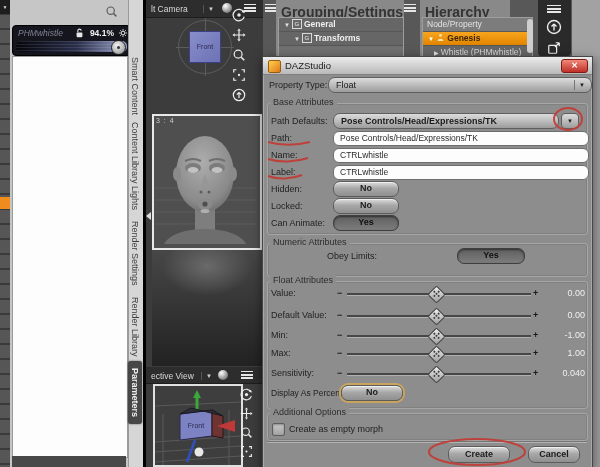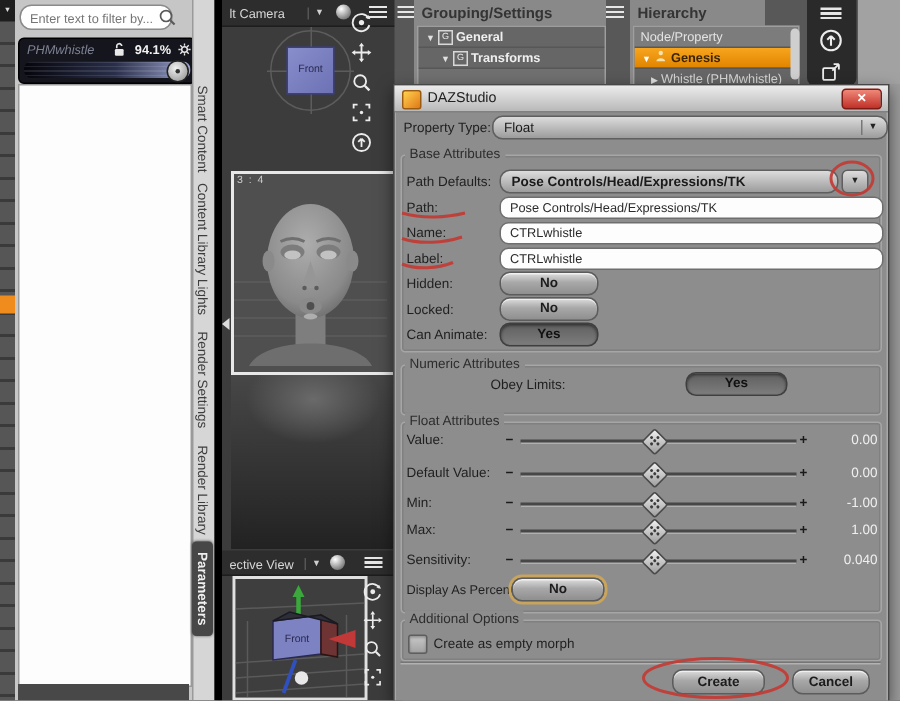--- a/index.html
+++ b/index.html
@@ -30,21 +30,21 @@
   #white-area{left:2px;top:56px;width:114px;height:400px;background:#fdfdfd;border:1px solid #9a9a9a;}
   #panel-footer{left:2px;top:456px;width:114px;height:11px;background:#484848;}
   
   #tab-strip{left:128px;top:0;width:15px;height:467px;background:#d6d6d6;
     border-left:1px solid #9a9a9a;border-right:1px solid #8a8a8a;}
   .vtab{position:absolute;left:140px;transform-origin:0 0;transform:rotate(90deg);
     font-size:9px;color:#3d3d3d;white-space:nowrap;}
   .vtab.active{left:142px;background:#474747;color:#f0f0f0;border-radius:3px;padding:2px 7px;
     font-weight:bold;box-shadow:0 0 2px rgba(0,0,0,.6);}
   
-  #viewport{left:143px;top:0;width:120px;height:467px;background:#3c3c3c;border-left:5px solid #000000;}
+  #viewport{left:143px;top:0;width:120px;height:467px;background:#3c3c3c;border-left:3px solid #000000;}
   .vp-header{left:0;width:120px;height:17px;background:#2d2d2d;border-bottom:1px solid #1d1d1d;}
   .vp-label{position:absolute;left:5px;top:4px;font-size:8.5px;color:#d8d8d8;white-space:nowrap;}
   .vp-dd{position:absolute;top:5px;font-size:6px;color:#cfcfcf;border-left:1px solid #555;padding-left:4px;line-height:8px;}
   .sphere{position:absolute;width:10px;height:10px;border-radius:50%;
     background:radial-gradient(circle at 35% 30%,#ffffff,#8a8a8a 65%,#4f4f4f);}
   .hamb{position:absolute;width:12px;height:8px;
     background:repeating-linear-gradient(180deg,#e6e6e6 0 1.5px,transparent 1.5px 3.2px);}
   #view-circle{left:32px;top:20px;width:52px;height:52px;border:1px solid #5c5c5c;border-radius:50%;}
   #view-circle::before{content:"";position:absolute;left:50%;top:-3px;width:1px;height:58px;background:#5c5c5c;}
   #view-circle::after{content:"";position:absolute;top:50%;left:-3px;height:1px;width:58px;background:#5c5c5c;}
@@ -55,21 +55,21 @@
   #render-frame{left:6px;top:114px;width:106px;height:132px;border:2px solid #e8e8e8;background:#4f4f4f;overflow:hidden;}
   .aspect-chip{position:absolute;left:2px;top:1px;font-size:7px;color:#cfcfcf;letter-spacing:1px;z-index:3;}
   #body-area{left:6px;top:250px;width:110px;height:116px;
     background:radial-gradient(ellipse 64px 42px at 50% 14%,#6a6a6a,rgba(0,0,0,0) 70%),
                linear-gradient(180deg,#474747,#222);}
   #collapse-arrow{left:0;top:212px;width:0;height:0;border-top:4px solid transparent;
     border-bottom:4px solid transparent;border-right:5px solid #ddd;}
   #gizmo-frame{left:7px;top:384px;width:86px;height:79px;border:2px solid #e0e0e0;background:#3e3e3e;overflow:hidden;}
   
   #top-right{left:263px;top:0;width:337px;height:56px;background:#585858;}
-  .panel-title{position:absolute;font-size:10px;font-weight:bold;color:#343434;}
+  .panel-title{position:absolute;font-size:14px;font-weight:bold;color:#343434;}
   .panel-box{position:absolute;background:#707070;border:1px solid #9e9e9e;overflow:hidden;}
   .col-header{height:13px;background:#7c7c7c;border-bottom:1px solid #585858;color:#e4e4e4;
     font-size:8.5px;padding-left:4px;line-height:13px;}
   .tree-row{height:13px;background:#666;font-size:8.5px;color:#efefef;font-weight:bold;
     line-height:13px;white-space:nowrap;border-bottom:1px solid #575757;}
   .tree-caret{font-size:6px;color:#e0e0e0;padding:0 2px;}
   .gicon{display:inline-block;width:8px;height:8px;border:1px solid #d8d8d8;font-size:6px;
     line-height:8px;color:#eee;text-align:center;font-weight:normal;margin-right:2px;vertical-align:1px;}
   .row-genesis{background:linear-gradient(180deg,#f8a51e,#e18400);color:#3a2500;}
   .row-whistle{color:#d6d6d6;font-weight:normal;}
@@ -162,21 +162,20 @@
   </defs>
 </svg>
 
 <div id="app">
 
   <div id="left-rail" class="abs"></div>
   <div id="rail-cap" class="abs">▼</div>
   <div id="rail-selected" class="abs"></div>
 
   <div id="left-panel" class="abs">
-    <input id="filter-input" type="text" placeholder="Enter text to filter by..." style="">
     <svg class="abs ic" style="left:95px;top:5px;width:13px;height:13px;color:#5a5a5a">
         <use href="#ic-mag"></use>
       </svg>
 
     <div id="phm-widget" class="abs">
       <span class="abs phm-name">PHMwhistle</span>
       <svg class="abs" style="left:62px;top:2px;width:9px;height:10px;color:#e8e8e8">
           <use href="#ic-lock"></use>
         </svg>
       <span class="abs phm-val">94.1%</span>

